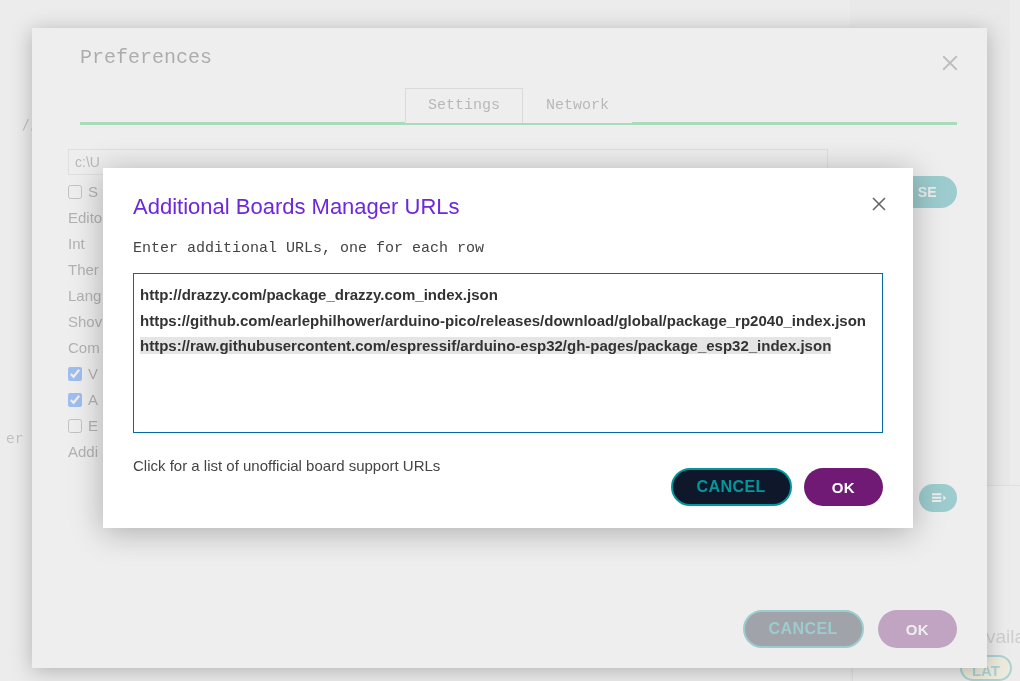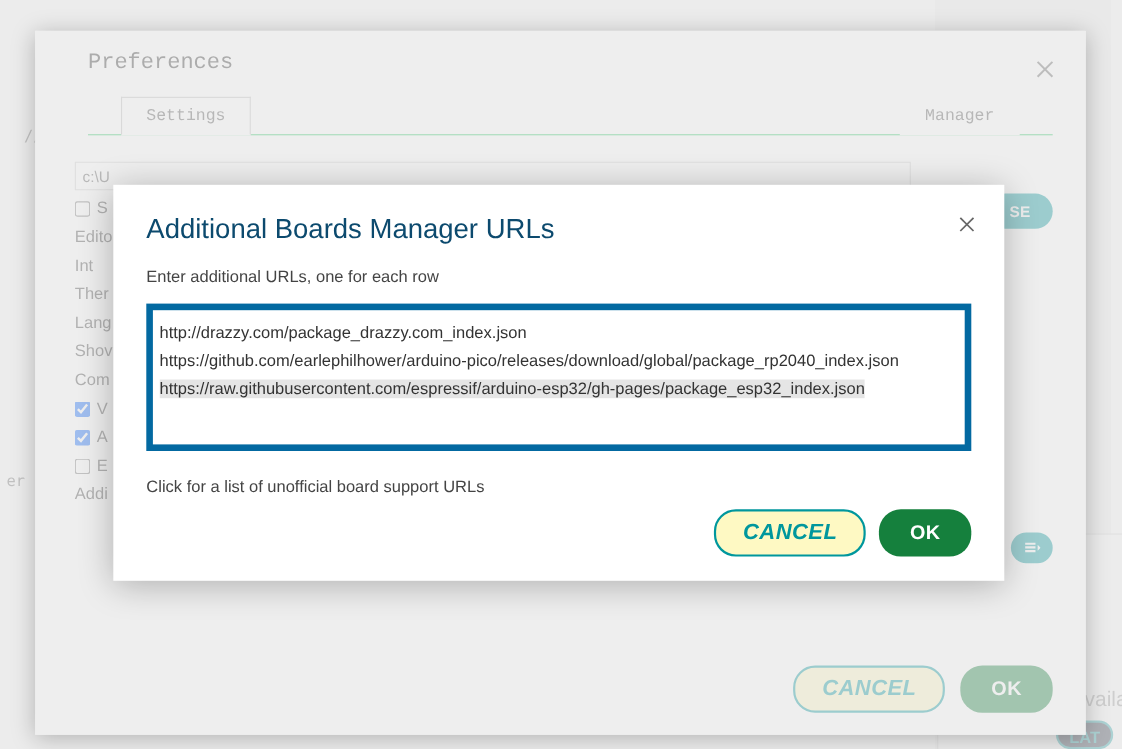--- a/index.html
+++ b/index.html
@@ -21,21 +21,21 @@
     color: #b0b0b0; font-size: 14px; padding: 20px 10px;
   }
   .bg-right-top {
     position: absolute; top: 0; right: 0; width: 10px; height: 681px;
     background: #fff;
   }
   .bg-bottom-button {
     position: absolute; bottom: 0; right: 8px;
     color: #00979D; font-weight: 700; font-size: 15px;
     border: 2px solid #00979D; border-radius: 18px;
-    padding: 5px 10px 0 10px; background: #0f172a;
+    padding: 5px 10px 0 10px; background: #fef9c3;
   }
   .bg-avail {
     position: absolute; top: 626px; right: 0px; width: 34px;
     font-size: 19px; color: #888;
   }
 
   .overlay {
     position: absolute; top: 0; left: 0; width: 1020px; height: 681px;
     background: rgba(230,230,230,0.75);
   }
@@ -50,22 +50,22 @@
     font-family: Liberation Mono, monospace;
   }
   .pref-title { font-size: 20px; color: #333; }
   .pref-close {
     position: absolute; top: 26px; right: 28px; width: 18px; height: 18px;
     cursor: pointer;
   }
   .pref-close svg, .inner-close svg { width: 100%; height: 100%; stroke: #666; stroke-width: 1.6; }
 
   .tabs-row {
-    margin-top: 18px; border-bottom: 1px solid #22c55e;
-    display: flex; justify-content: space-between; padding: 0 30px;
+    margin-top: 18px; border-bottom: 3px solid #22c55e;
+    display: flex; justify-content: center; padding: 0 30px;
   }
   .tab {
     padding: 8px 22px; font-size: 15px; color: #555; cursor: pointer;
     border: 1px solid transparent; border-bottom: none;
     position: relative; top: 1px; background: #fff;
   }
   .tab.active {
     border-color: #bfbfbf; border-bottom: 1px solid #fff;
   }
 
@@ -88,51 +88,51 @@
     display: flex; align-items: center; justify-content: center;
   }
   .icon-btn svg { width: 16px; height: 16px; fill: #fff; }
   .check { width: 14px; height: 14px; accent-color: #0a66ff; }
 
   .pref-footer {
     position: absolute; bottom: 20px; right: 30px;
     display: flex; gap: 14px;
   }
   .btn-cancel {
-    background: #fef9c3; color: #00979D; border: 2px solid #00979D;
-    padding: 8px 24px; border-radius: 20px; font-weight: 700; font-size: 20px;
-    letter-spacing: 0.4px; cursor: pointer; font-style: italic;
+    background: #0f172a; color: #00979D; border: 2px solid #00979D;
+    padding: 8px 24px; border-radius: 20px; font-weight: 700; font-size: 16px;
+    letter-spacing: 0.4px; cursor: pointer;
   }
   .btn-ok {
-    background: #15803d; color: #fff; border: none;
-    padding: 9px 28px; border-radius: 20px; font-weight: 700; font-size: 18px;
+    background: #701a75; color: #fff; border: none;
+    padding: 9px 28px; border-radius: 20px; font-weight: 700; font-size: 15px;
     letter-spacing: 0.4px; cursor: pointer;
   }
 
   
   .pref-dim {
     position: absolute; top: 0; left: 0; width: 100%; height: 100%;
     background: rgba(230,230,230,0.68);
   }
 
   
   .inner-dialog {
     position: absolute; top: 168px; left: 103px; width: 810px; height: 360px;
     background: #fff; box-shadow: 0 4px 30px rgba(0,0,0,0.28);
     padding: 26px 30px;
   }
-  .inner-title { font-size: 25px; color: #0c4a6e; }
+  .inner-title { font-size: 22px; color: #6d28d9; }
   .inner-close {
     position: absolute; top: 28px; right: 26px; width: 16px; height: 16px; cursor: pointer;
   }
-  .inner-sub { margin-top: 20px; font-size: 15px; color: #444; }
+  .inner-sub { margin-top: 20px; font-size: 15px; color: #444; font-family: Liberation Mono, monospace; }
   .url-box {
-    margin-top: 16px; border: 6px solid #0369a1; padding: 8px 6px;
+    margin-top: 16px; border: 1px solid #0369a1; padding: 8px 6px;
     font-size: 15px; color: #333; line-height: 1.7;
-    height: 134px; font-family: inherit;
+    height: 160px; font-family: inherit; font-weight: bold;
   }
   .url-line { white-space: nowrap; overflow: hidden; }
   .selected { background: #e5e5e5; }
   .inner-help { margin-top: 24px; font-size: 15px; color: #444; }
   .inner-footer {
     position: absolute; bottom: 22px; right: 30px;
     display: flex; gap: 12px;
   }
 
   .pref-labels { display: flex; flex-direction: column; gap: 9px; margin-top: 2px; }
@@ -158,21 +158,21 @@
   <div class="pref-header">
     <div class="pref-title">Preferences</div>
     <div class="pref-close">
       <svg viewBox="0 0 16 16">
           <line x1="2" y1="2" x2="14" y2="14"></line>
           <line x1="14" y1="2" x2="2" y2="14"></line>
         </svg>
     </div>
     <div class="tabs-row">
       <div class="tab active">Settings</div>
-      <div class="tab">Manager</div>
+      <div class="tab">Network</div>
     </div>
   </div>
 
   <div class="pref-body">
     <div class="sketch-input">c:\U</div>
     <button class="browse-btn">SE</button>
 
     <div class="pref-labels">
       <div class="cb-line">
         <input type="checkbox" class="check" style="">

